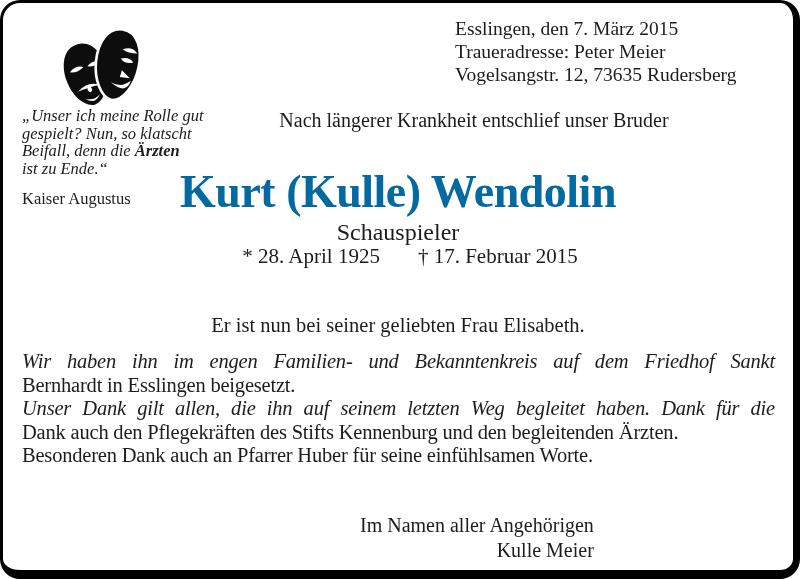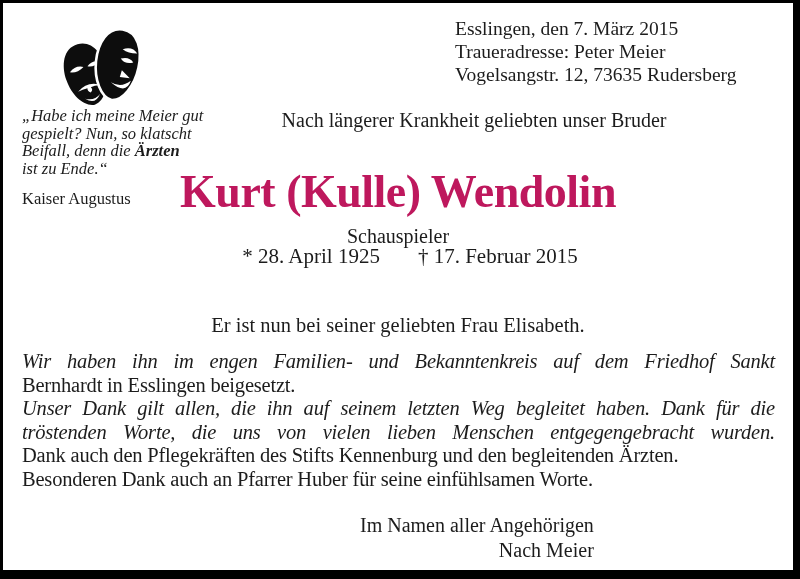--- a/index.html
+++ b/index.html
@@ -8,43 +8,44 @@
     width:800px;height:579px;
     box-sizing:border-box;
     background:#ffffff;
     border-top:3px solid #000;
     border-left:3px solid #000;
     border-right:7px solid #000;
     border-bottom:9px solid #000;
     font-family:"Liberation Serif","DejaVu Serif",serif;
     color:#1c1c1c;
     overflow:hidden;
+    border-radius:20px;
   }
   .address{
     position:absolute;top:14px;left:452px;
     font-size:19.5px;line-height:23px;white-space:nowrap;
   }
   .masks{position:absolute;top:19px;left:53px;}
   .quote{
     position:absolute;top:104px;left:19px;width:240px;
     font-style:italic;font-size:16.5px;line-height:17.6px;
   }
   .quote .attr{font-style:normal;margin-top:13px;}
   .intro{
     position:absolute;top:106px;left:241px;width:460px;
     text-align:center;font-size:20px;white-space:nowrap;
   }
   .name{
     position:absolute;top:164px;left:0;width:100%;
     text-align:center;font-weight:700;font-size:46px;line-height:1.1;
-    letter-spacing:-0.5px;color:#be185d;white-space:nowrap;
+    letter-spacing:-0.5px;color:#0369a1;white-space:nowrap;
   }
   .prof{
-    position:absolute;top:222px;left:0;width:100%;
-    text-align:center;font-size:20px;
+    position:absolute;top:216px;left:0;width:100%;
+    text-align:center;font-size:24px;
   }
   .dates{
     position:absolute;top:241px;left:12px;width:100%;
     text-align:center;font-size:21px;white-space:nowrap;
   }
   .dates .gap{display:inline-block;width:38px;}
   .tribute{
     position:absolute;top:299px;left:0;width:100%;
     text-align:center;font-size:20.5px;margin-top:12px;
   }
@@ -82,46 +83,45 @@
     <g transform="rotate(9 61 44)">
       <path d="M61 7 C 45.5 7 38.5 24 39.5 42.5 C 40.5 61 50 77.5 61 78.5 C 72 77.5 81.5 61 82.5 42.5 C 83.5 24 76.5 7 61 7 Z" fill="#0d0d0d" stroke="#fff" stroke-width="2.6"></path>
       <path d="M64 26.5 q 9.5 -4.5 15 2 q -8.5 1.5 -15 -2 Z" fill="#fff"></path>
       <path d="M63.5 36 q 8.5 -3.5 13 2 q -7.5 3.5 -13 -2 Z" fill="#fff"></path>
       <path d="M66.5 47.5 l 9 6.5 l -10 0.5 Z" fill="#fff"></path>
       <path d="M57.5 61 q 11 4.5 19.5 -4.5 q -2.5 15 -19.5 4.5 Z" fill="#fff"></path>
     </g>
   </svg>
 
   <div class="quote">
-    <div>„Habe ich meine Meier gut</div>
+    <div>„Unser ich meine Rolle gut</div>
     <div>gespielt? Nun, so klatscht</div>
     <div><span>Beifall, denn die </span><b>Ärzten</b></div>
     <div>ist zu Ende.“</div>
     <div class="attr">Kaiser Augustus</div>
   </div>
 
-  <div class="intro">Nach längerer Krankheit geliebten unser Bruder</div>
+  <div class="intro">Nach längerer Krankheit entschlief unser Bruder</div>
 
   <div class="name">Kurt (Kulle) Wendolin</div>
 
   <div class="prof">Schauspieler</div>
 
   <div class="dates">
     <span>* 28. April 1925</span><span class="gap"></span><span>† 17. Februar 2015</span>
   </div>
 
   <div class="tribute">Er ist nun bei seiner geliebten Frau Elisabeth.</div>
 
   <div class="body">
     <div class="j">Wir haben ihn im engen Familien- und Bekanntenkreis auf dem Friedhof Sankt</div>
     <div>Bernhardt in Esslingen beigesetzt.</div>
     <div class="j">Unser Dank gilt allen, die ihn auf seinem letzten Weg begleitet haben. Dank für die</div>
-    <div class="j">tröstenden Worte, die uns von vielen lieben Menschen entgegengebracht wurden.</div>
     <div>Dank auch den Pflegekräften des Stifts Kennenburg und den begleitenden Ärzten.</div>
     <div>Besonderen Dank auch an Pfarrer Huber für seine einfühlsamen Worte.</div>
   </div>
 
   <div class="sig">
     <div>Im Namen aller Angehörigen</div>
-    <div>Nach Meier</div>
+    <div>Kulle Meier</div>
   </div>
 
 </div>
 
 </body></html>

